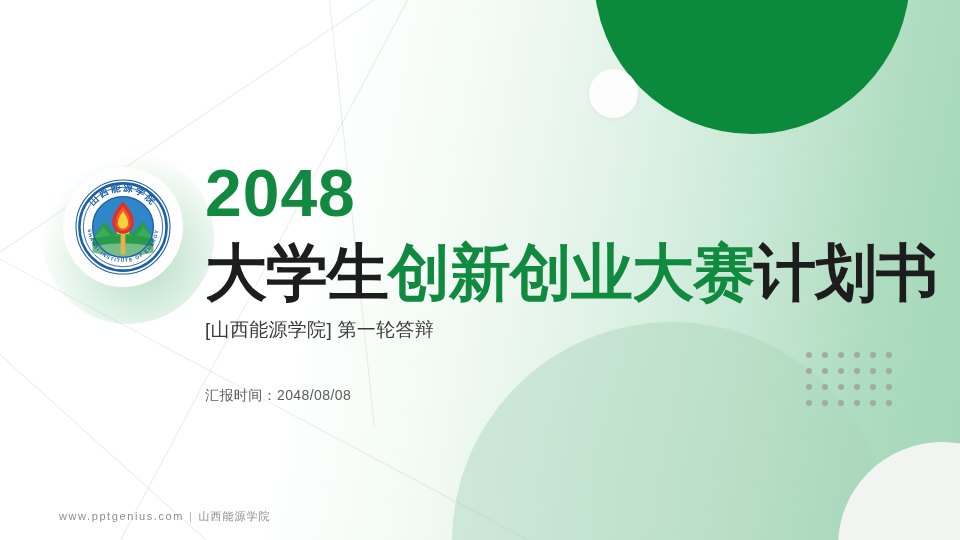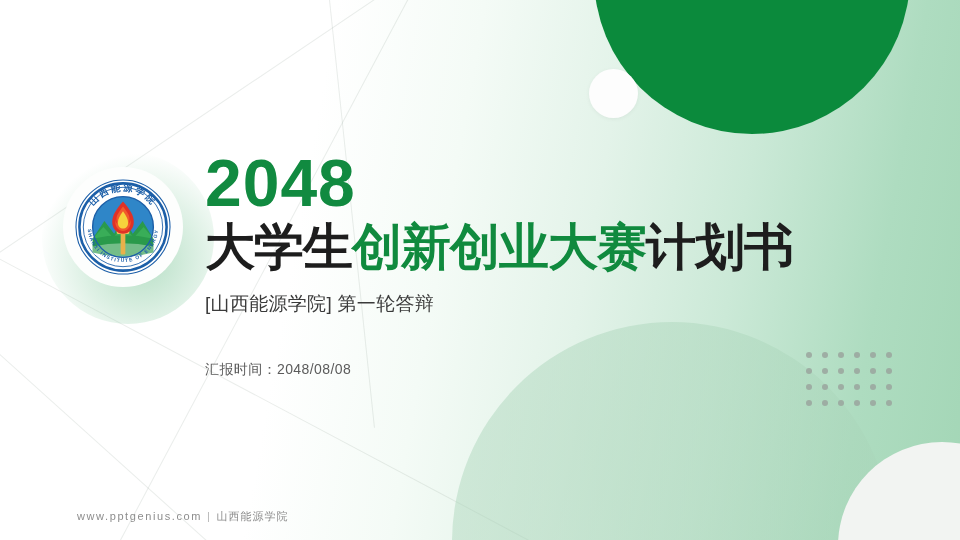--- a/index.html
+++ b/index.html
@@ -79,53 +79,53 @@
     display:grid;
     grid-template-columns:repeat(6,16px);
     grid-template-rows:repeat(4,16px);
   }
   .dots i{ width:6px; height:6px; border-radius:50%; background:#9aa59d; opacity:.85; display:block; }
 
   
   .logo{ position:absolute; left:74px; top:178px; width:98px; height:98px; }
 
   
-  .content{ position:absolute; left:205px; top:150px; width:640px; }
+  .content{ position:absolute; left:205px; top:160px; width:640px; }
 
   .year{
     font-size:66px; line-height:66px;
     font-weight:bold; color:#118a40;
     letter-spacing:1px;
     font-family:"Liberation Sans","DejaVu Sans",sans-serif;
   }
 
   .headline{
-    margin-top:2px;
-    font-size:50px; line-height:58px;
+    margin-top:18px;
+    font-size:62px; line-height:58px;
     font-weight:bold; color:#1d1d1d;
     letter-spacing:-1px;
     white-space:nowrap;
   }
   .headline .hl{ color:#108a3e; }
 
   .subtitle{
     margin-top:15px;
     font-size:19px; line-height:26px;
     color:#3b3b3b;
     letter-spacing:.3px;
   }
 
   .meta{ margin-top:42px; }
   .meta div{
     font-size:14px; line-height:21px;
     color:#5b5b5b; letter-spacing:.4px;
   }
 
   .footer{
-    position:absolute; left:77px; top:509px;
+    position:absolute; left:59px; top:509px;
     font-size:11px; line-height:15px;
     color:#8d8d8d; letter-spacing:1.6px;
   }
   .footer .sep{ margin:0 5px; color:#b5b5b5; }
   .footer .cn{ letter-spacing:1px; }
 </style>
 </head>
 <body>
 
 <div class="slide">

